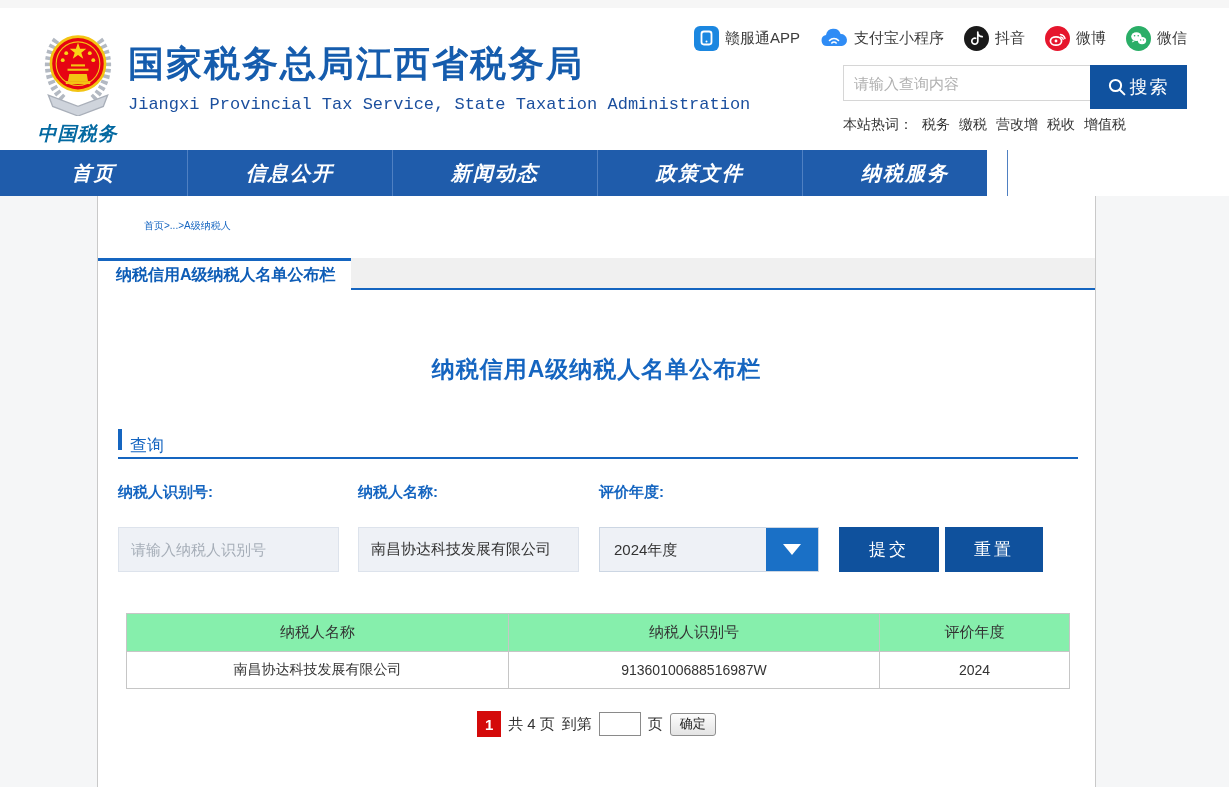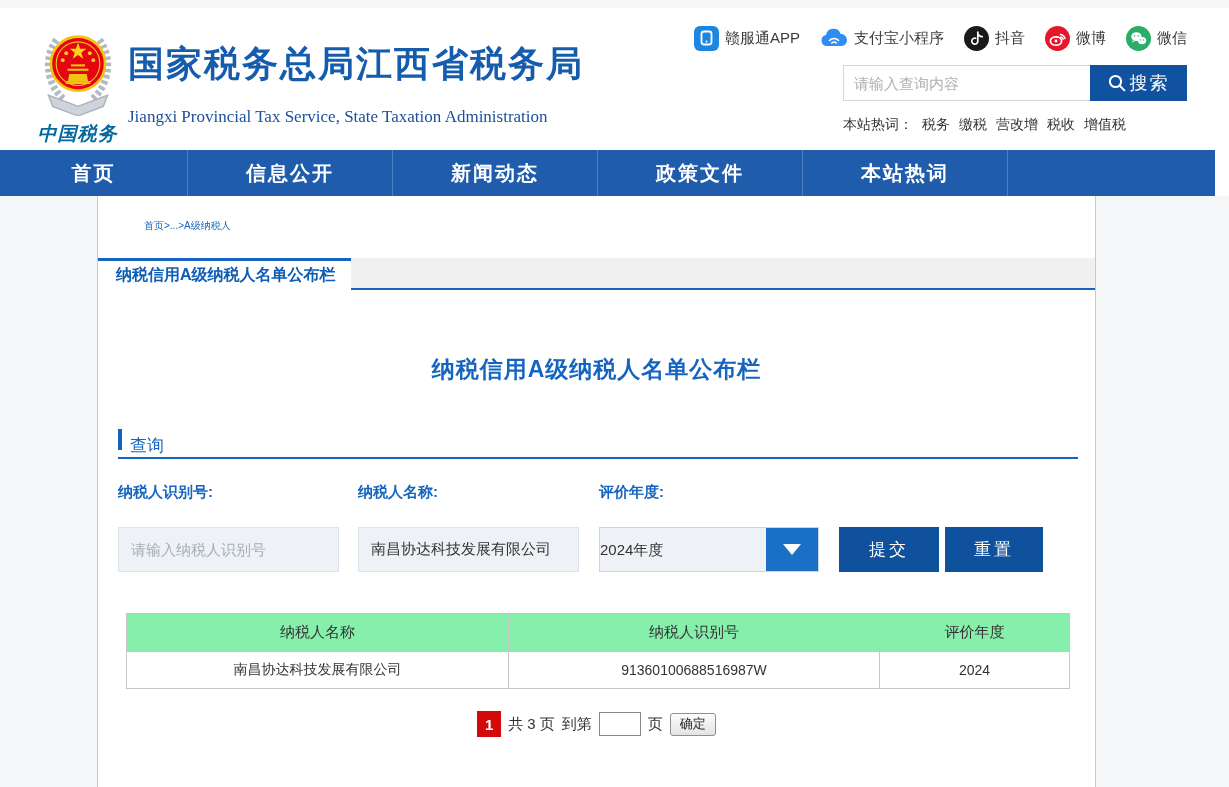--- a/index.html
+++ b/index.html
@@ -9,38 +9,38 @@
 
   .top-strip { position:absolute; left:0; top:0; width:1229px; height:8px; background:#f6f6f6; }
 
   
   .header { position:absolute; left:0; top:8px; width:1229px; height:142px; background:#fff; }
   .logo { position:absolute; left:30px; top:12px; width:95px; height:128px; text-align:center; }
   .logo-caption { margin-top:1px; font-family:"DejaVu Serif", serif; font-style:italic; font-weight:bold;
                   font-size:19px; color:#0369a1; letter-spacing:1px; }
   .org-titles { position:absolute; left:128px; top:32px; }
   .org-cn { font-size:36px; font-weight:900; color:#155cad; letter-spacing:2px; }
-  .org-en { margin-top:18px; font-family:Liberation Serif, serif; font-size:17px; color:#1b4f9e; }
+  .org-en { margin-top:6px; font-family:Liberation Mono, monospace; font-size:17px; color:#1b4f9e; }
 
   .social { position:absolute; right:42px; top:18px; display:flex; gap:20px; }
   .social-item { display:flex; align-items:center; gap:6px; font-size:15px; color:#3c3c3c; cursor:pointer; text-decoration:none; }
 
   .searchbar { position:absolute; left:843px; top:57px; display:flex; }
   .search-input { width:247px; height:36px; border:1px solid #d6d6d6; border-right:none; padding:0 10px;
                   font-size:15px; color:#333; outline:none; }
   .search-input::placeholder { color:#b0b0b0; }
-  .search-btn { width:97px; height:36px; background:#10529f; color:#fff; border:none; font-size:18px;
+  .search-btn { width:97px; height:44px; background:#10529f; color:#fff; border:none; font-size:18px;
                 display:flex; align-items:center; justify-content:center; gap:4px; cursor:pointer; letter-spacing:2px; }
 
   .hotwords { position:absolute; left:843px; top:108px; font-size:14px; color:#333; display:flex; gap:9px; }
   .hotwords a { color:#333; text-decoration:none; }
 
   
-  .nav { position:absolute; left:0; top:150px; width:1215px; height:46px; background:#1f5cab;
-         display:grid; grid-template-columns:188px 205px 205px 205px 205px 205px 1fr; }
+  .nav { position:absolute; left:0; top:150px; width:987px; height:46px; background:#1f5cab;
+         display:grid; grid-template-columns:188px 205px 205px 205px 205px 205px 1fr;font-style:italic; }
   .nav-item { height:46px; line-height:46px; text-align:center; color:#fff; font-size:20px; font-weight:bold;
               letter-spacing:2px; border-right:1px solid #4f80c2; cursor:pointer; text-decoration:none; }
 
   
   .page-bg { position:absolute; left:0; top:196px; width:1229px; height:591px; background:#f5f6f7; }
   .panel { position:absolute; left:97px; top:196px; width:999px; height:591px; background:#fff;
            border-left:1px solid #c9c9c9; border-right:1px solid #c9c9c9; }
 
   .breadcrumb { position:absolute; left:46px; top:23px; font-size:10px; color:#1565c0; cursor:pointer; }
 
@@ -60,21 +60,21 @@
   .fld-label { position:absolute; top:287px; font-size:15px; font-weight:bold; color:#1565c0; }
   .lab-0 { left:20px; } .lab-1 { left:260px; } .lab-2 { left:501px; }
 
   .fld-input { position:absolute; top:331px; height:45px; width:221px; background:#eef1f6;
                border:1px solid #dde3ec; padding:0 12px; font-size:15px; color:#333; outline:none; }
   .fld-input::placeholder { color:#a6aeb8; }
   .in-0 { left:20px; } .in-1 { left:260px; }
 
   .fld-select { position:absolute; left:501px; top:331px; width:220px; height:45px; background:#eef1f6;
                 border:1px solid #ccd6e3; display:flex; cursor:pointer; }
-  .select-value { flex:1; line-height:43px; padding-left:0; font-size:15px; color:#333; }
+  .select-value { flex:1; line-height:43px; padding-left:14px; font-size:15px; color:#333; }
   .select-arrow { width:52px; height:43px; background:#1a70c6; display:flex; align-items:center; justify-content:center; }
   .select-arrow .tri { width:0; height:0; border-left:9px solid transparent; border-right:9px solid transparent;
                        border-top:11px solid #fff; }
 
   .btn { position:absolute; top:331px; height:45px; background:#0f519d; color:#fff; border:none;
          font-size:17px; letter-spacing:3px; cursor:pointer; }
   .btn-submit { left:741px; width:100px; }
   .btn-reset  { left:847px; width:98px; }
 
   .result-table { position:absolute; left:28px; top:417px; width:943px; border-collapse:collapse;
@@ -204,21 +204,21 @@
       <a>税收</a>
       <a>增值税</a>
     </div>
   </header>
 
   <nav class="nav">
     <a class="nav-item">首页</a>
     <a class="nav-item">信息公开</a>
     <a class="nav-item">新闻动态</a>
     <a class="nav-item">政策文件</a>
-    <a class="nav-item">本站热词</a>
+    <a class="nav-item">纳税服务</a>
     <div></div>
   </nav>
 
   <div class="page-bg"></div>
 
   <div class="panel">
     <div class="breadcrumb">首页&gt;...&gt;A级纳税人</div>
 
     <div class="tabbar">
       <div class="tab-active">纳税信用A级纳税人名单公布栏</div>
@@ -267,20 +267,20 @@
         <tr>
           <td>南昌协达科技发展有限公司</td>
           <td>91360100688516987W</td>
           <td>2024</td>
         </tr>
       </tbody>
     </table>
 
     <div class="pagination">
       <span class="page-badge">1</span>
-      <span>共 3 页</span>
+      <span>共 4 页</span>
       <span>到第</span>
       <input class="goto-input" type="text" style="">
       <span>页</span>
       <button class="confirm-btn">确定</button>
     </div>
   </div>
 </div>
 
 </body></html>

